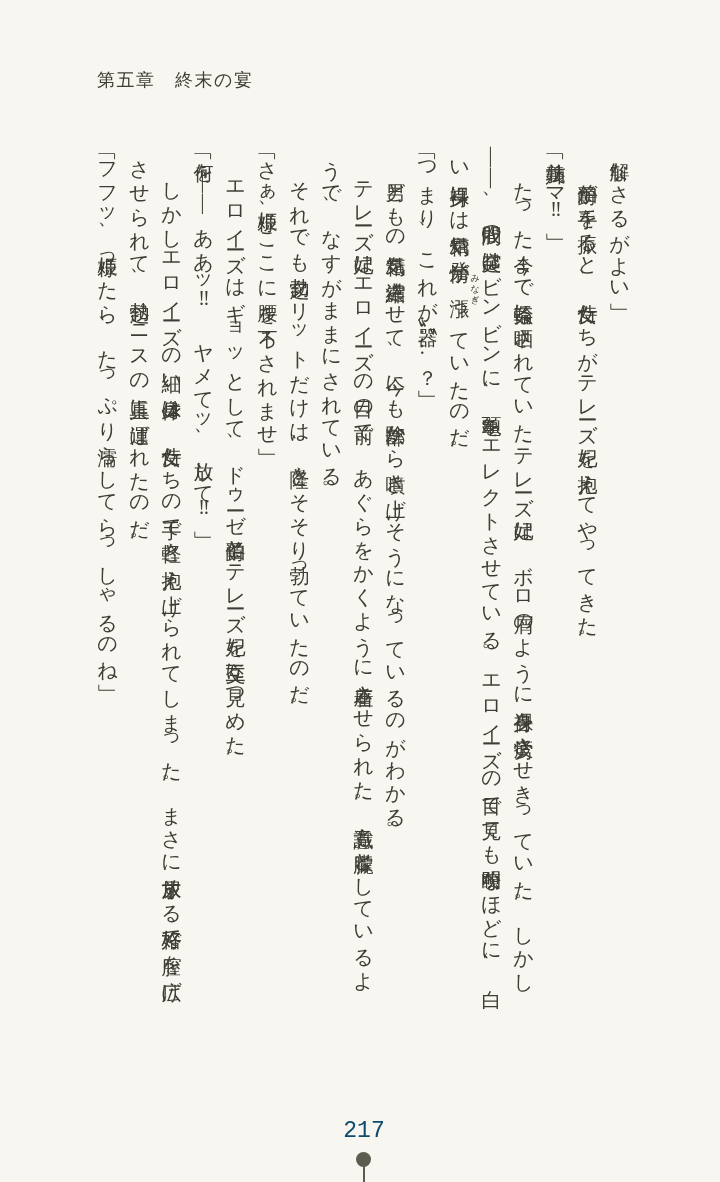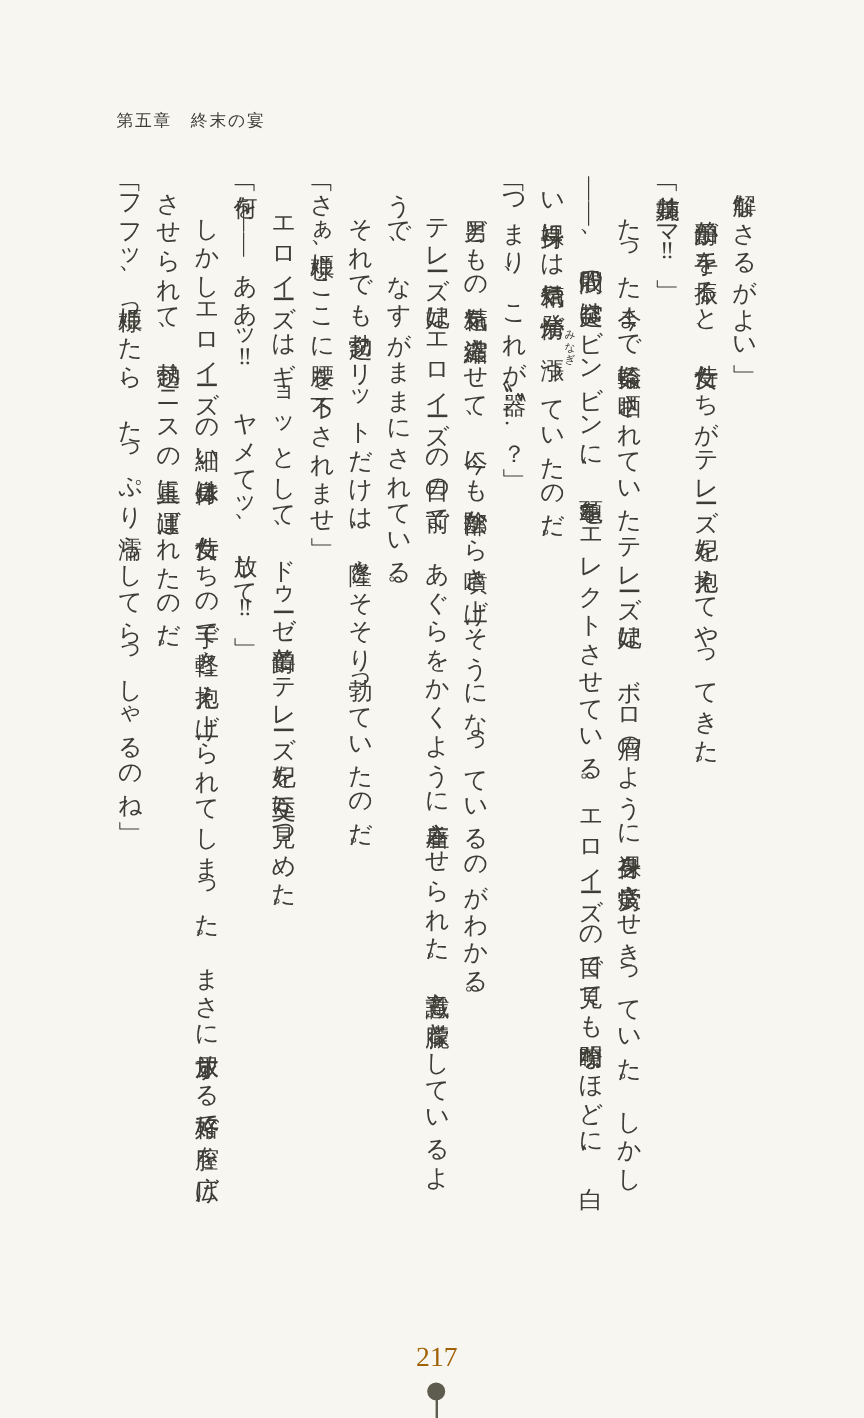--- a/index.html
+++ b/index.html
@@ -11,22 +11,22 @@
     width: 720px;
     height: 1182px;
     background: var(--bg, #f7f6f0);
     overflow: hidden;
     font-family: "Liberation Serif", "DejaVu Serif", serif;
     color: var(--ink, #3e3d35);
   }
   .chapter-header {
     position: absolute;
     left: 97px;
-    top: 92px;
-    font-size: 14px;
+    top: 68px;
+    font-size: 18px;
     letter-spacing: 1.5px;
     white-space: nowrap;
   }
   .text-area {
     position: absolute;
     top: 147px;
     right: 84px;
     height: 844px;
     writing-mode: vertical-rl;
     text-orientation: mixed;
@@ -45,23 +45,23 @@
   ruby rt {
     font-size: 9px;
     letter-spacing: 0;
   }
   .page-number {
     position: absolute;
     left: 340px;
     top: 1118px;
     width: 48px;
     text-align: center;
-    font-family: Liberation Serif, serif;
+    font-family: Liberation Mono, monospace;
     font-size: 23px;
-    color: #a16207;
+    color: #0c4a6e;
   }
   .ornament {
     position: absolute;
     left: 355px;
     top: 1152px;
     width: 18px;
     height: 30px;
   }
   .orn-circle {
     position: absolute;

